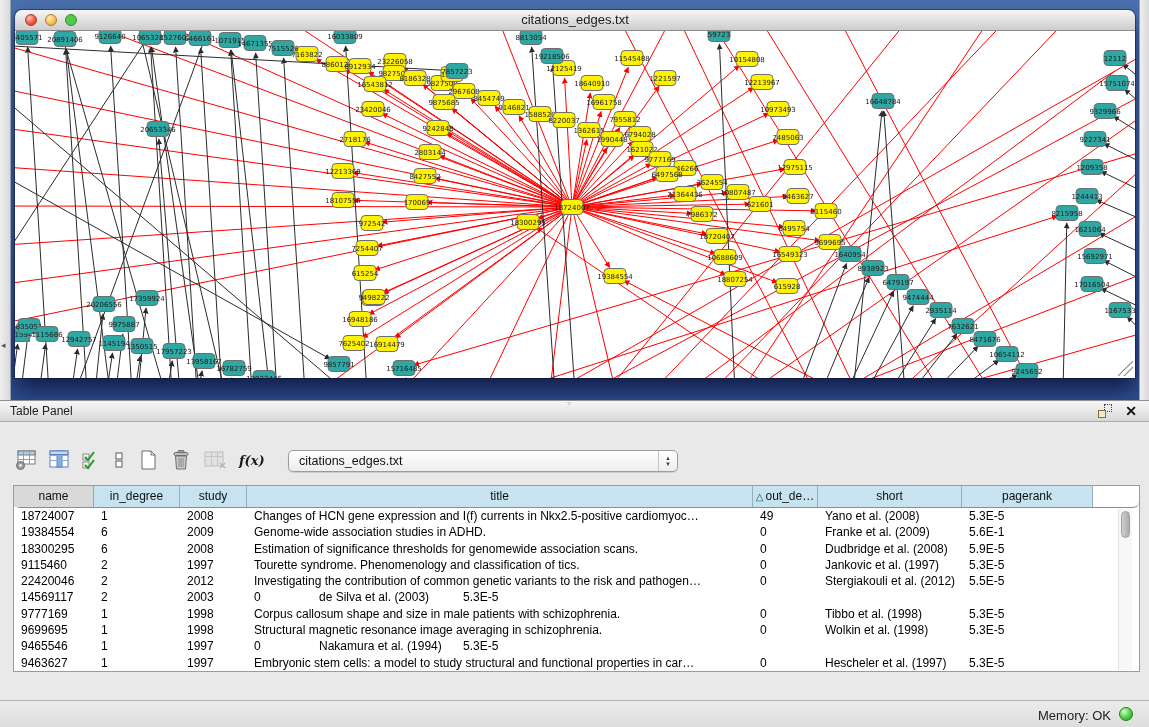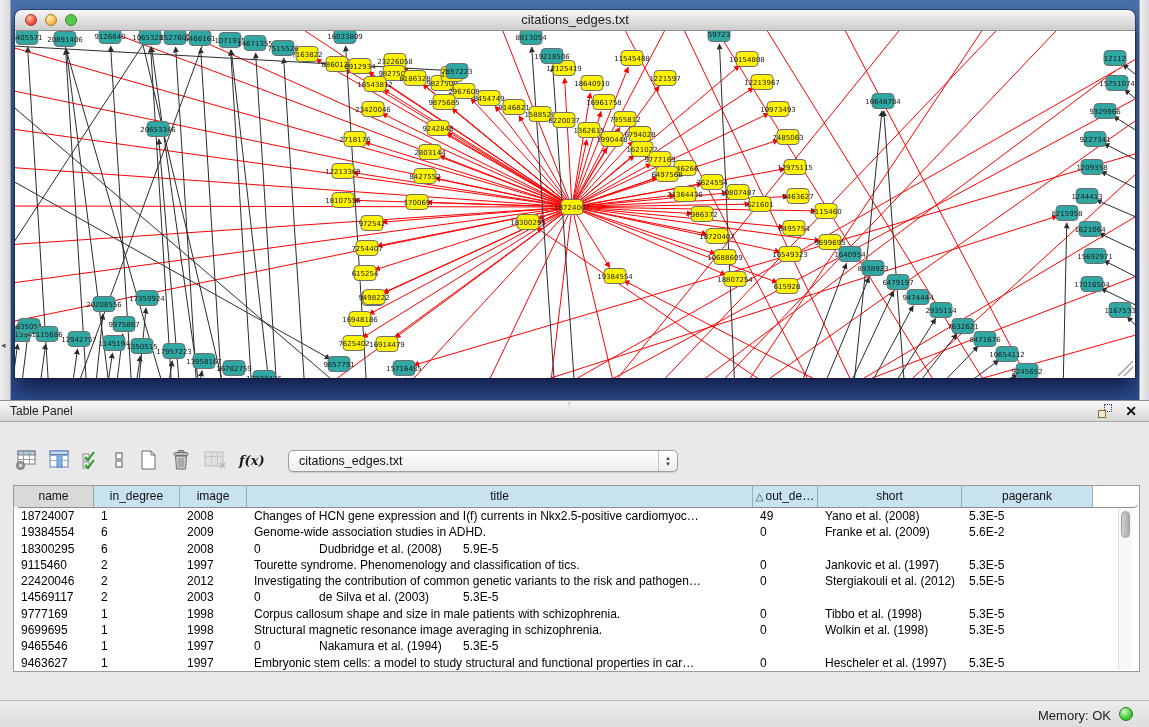--- a/index.html
+++ b/index.html
@@ -833,21 +833,21 @@
     <span class="stepper">
         <span>▲</span>
         <span>▼</span>
       </span>
   </div>
 
   <div class="tablewrap">
     <div class="thead" id="thead">
         <div class="th gray" style="width: 80px;">name</div>
         <div class="th" style="width: 86px;">in_degree</div>
-        <div class="th" style="width: 67px;">image</div>
+        <div class="th" style="width: 67px;">study</div>
         <div class="th" style="width: 506px;">title</div>
         <div class="th" style="width: 65px;"><span class="sorttri">△</span>out_de…</div>
         <div class="th" style="width: 144px;">short</div>
         <div class="th" style="width: 131px;">pagerank</div>
       </div>
     <div class="tbody" id="tbody">
         <div class="tr">
           <div class="td" style="width: 80px;">18724007</div>
           <div class="td" style="width: 86px;">1</div>
           <div class="td" style="width: 67px;">2008</div>
@@ -856,26 +856,27 @@
           <div class="td" style="width: 144px;">Yano et al. (2008)</div>
           <div class="td" style="width: 131px;">5.3E-5</div>
         </div>
         <div class="tr">
           <div class="td" style="width: 80px;">19384554</div>
           <div class="td" style="width: 86px;">6</div>
           <div class="td" style="width: 67px;">2009</div>
           <div class="td" style="width: 506px;">Genome-wide association studies in ADHD.</div>
           <div class="td" style="width: 65px;">0</div>
           <div class="td" style="width: 144px;">Franke et al. (2009)</div>
-          <div class="td" style="width: 131px;">5.6E-2</div>
+          <div class="td" style="width: 131px;">5.6E-1</div>
         </div>
         <div class="tr">
           <div class="td" style="width: 80px;">18300295</div>
           <div class="td" style="width: 86px;">6</div>
           <div class="td" style="width: 67px;">2008</div>
+          <div class="td" style="width: 506px;">Estimation of significance thresholds for genomewide association scans.</div>
           <div class="td" style="width: 65px;">0</div>
           <div class="td" style="width: 144px;">Dudbridge et al. (2008)</div>
           <div class="td" style="width: 131px;">5.9E-5</div>
         </div>
         <div class="tr">
           <div class="td" style="width: 80px;">9115460</div>
           <div class="td" style="width: 86px;">2</div>
           <div class="td" style="width: 67px;">1997</div>
           <div class="td" style="width: 506px;">Tourette syndrome. Phenomenology and classification of tics.</div>
           <div class="td" style="width: 65px;">0</div>

